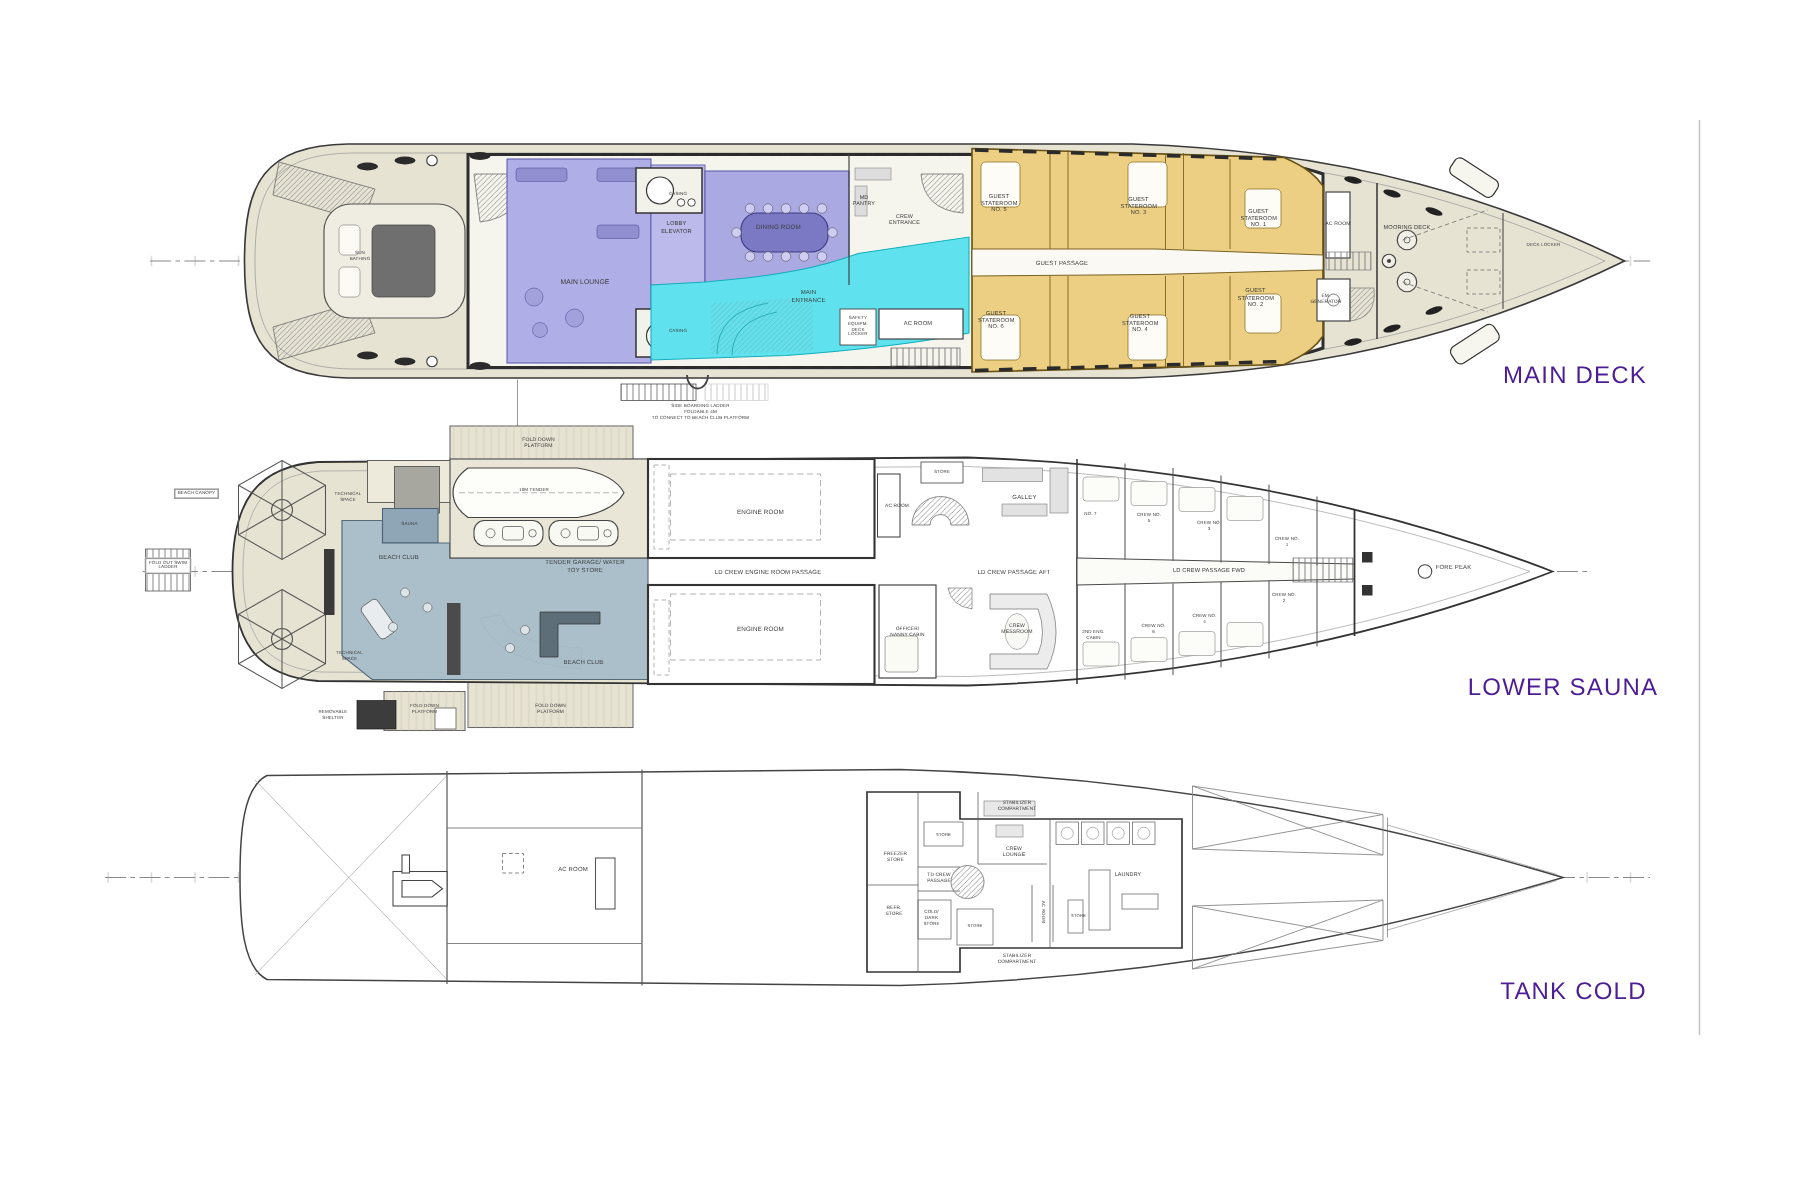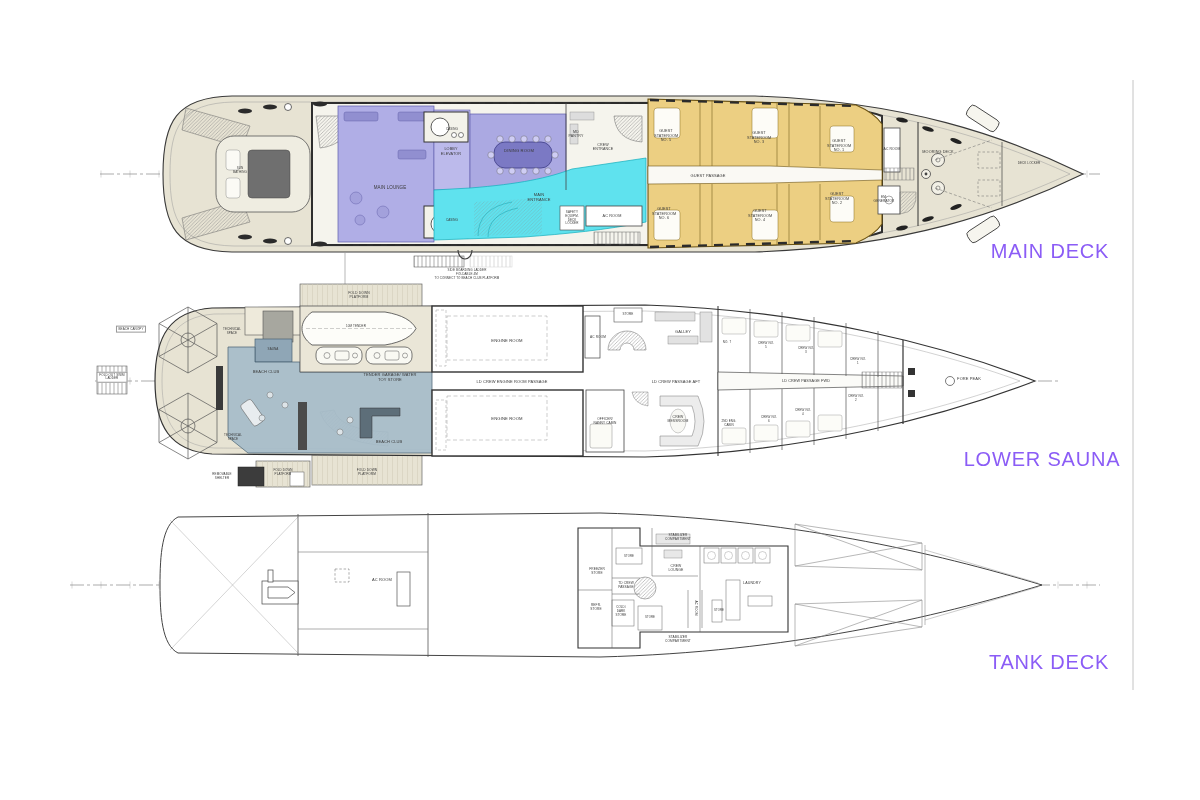--- a/index.html
+++ b/index.html
@@ -6,21 +6,21 @@
   #canvas{position:relative;width:1200px;height:800px;background:#ffffff;overflow:hidden;
           font-family:"Liberation Sans",sans-serif;}
   #drawing{position:absolute;left:0;top:0;}
   .lbl{position:absolute;transform:translate(-50%,-50%);font-size:4px;line-height:1.25;
        color:#3a3a3a;text-align:center;letter-spacing:.1px;}
   .nw{white-space:nowrap;}
   .f3{font-size:3px;} .f32{font-size:3.2px;} .f34{font-size:3.4px;} .f36{font-size:3.6px;}
   .f38{font-size:3.8px;} .f4{font-size:4px;} .f42{font-size:4.2px;} .f45{font-size:4.5px;}
   .boxed{border:.5px solid #999;background:#fff;padding:.5px 1.5px;}
   .vert{transform:translate(-50%,-50%) rotate(90deg);}
-  .deck-title{position:absolute;transform:translate(-50%,-50%);font-size:20px;color:#8b5cf6;
+  .deck-title{position:absolute;transform:translate(-50%,-50%);font-size:16px;color:#4c1d95;
        letter-spacing:.8px;white-space:nowrap;}
 </style>
 </head>
 <body>
 
 <div id="canvas">
 
 <svg id="drawing" width="1200" height="800" viewBox="0 0 1200 800">
   <defs>
     <pattern id="hatch" width="3.5" height="3.5" patternUnits="userSpaceOnUse">
@@ -366,16 +366,16 @@
     <div class="lbl f32" style="left:597px;top:571px;width:22px">FREEZER STORE</div>
     <div class="lbl f32" style="left:596px;top:607px;width:20px">REFR. STORE</div>
     <div class="lbl f32" style="left:626px;top:585px;width:24px">TD CREW PASSAGE</div>
     <div class="lbl f3" style="left:621px;top:612px;width:18px">COLD/ DARK STORE</div>
     <div class="lbl nw" style="left:629px;top:557px;font-size:2.8px">STORE</div>
     <div class="lbl nw" style="left:650px;top:618px;font-size:2.8px">STORE</div>
     <div class="lbl f34" style="left:676px;top:568px;width:24px">CREW LOUNGE</div>
     <div class="lbl f3 nw vert" style="left:695px;top:608px">AC ROOM</div>
     <div class="lbl f36 nw" style="left:752px;top:583px">LAUNDRY</div>
     <div class="lbl nw" style="left:719px;top:611px;font-size:2.8px">STORE</div>
-    <div class="deck-title" style="left:1049px;top:662px">TANK DECK</div>
+    <div class="deck-title" style="left:1049px;top:662px">TANK COLD</div>
   </section>
 
 </div>
 
 </body></html>

